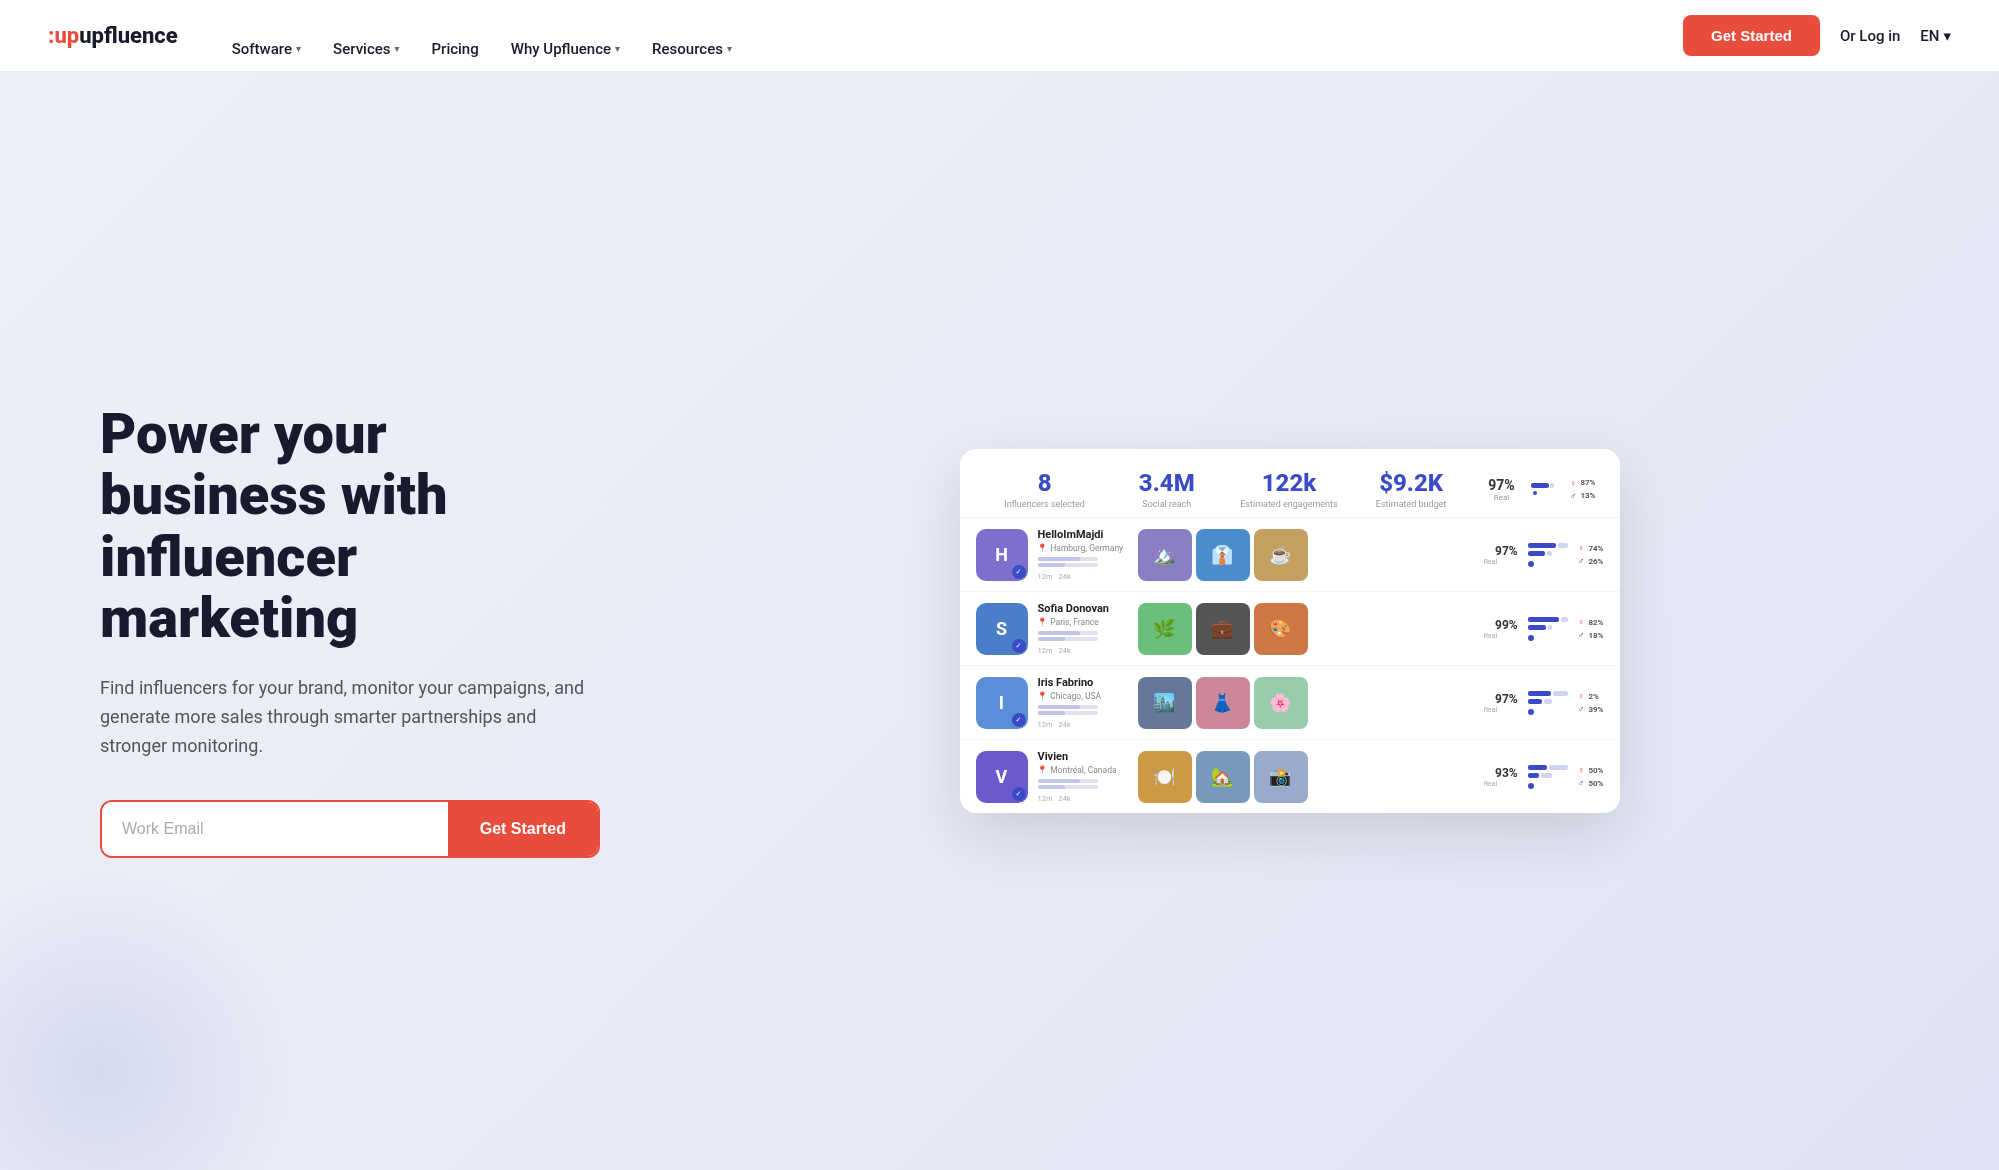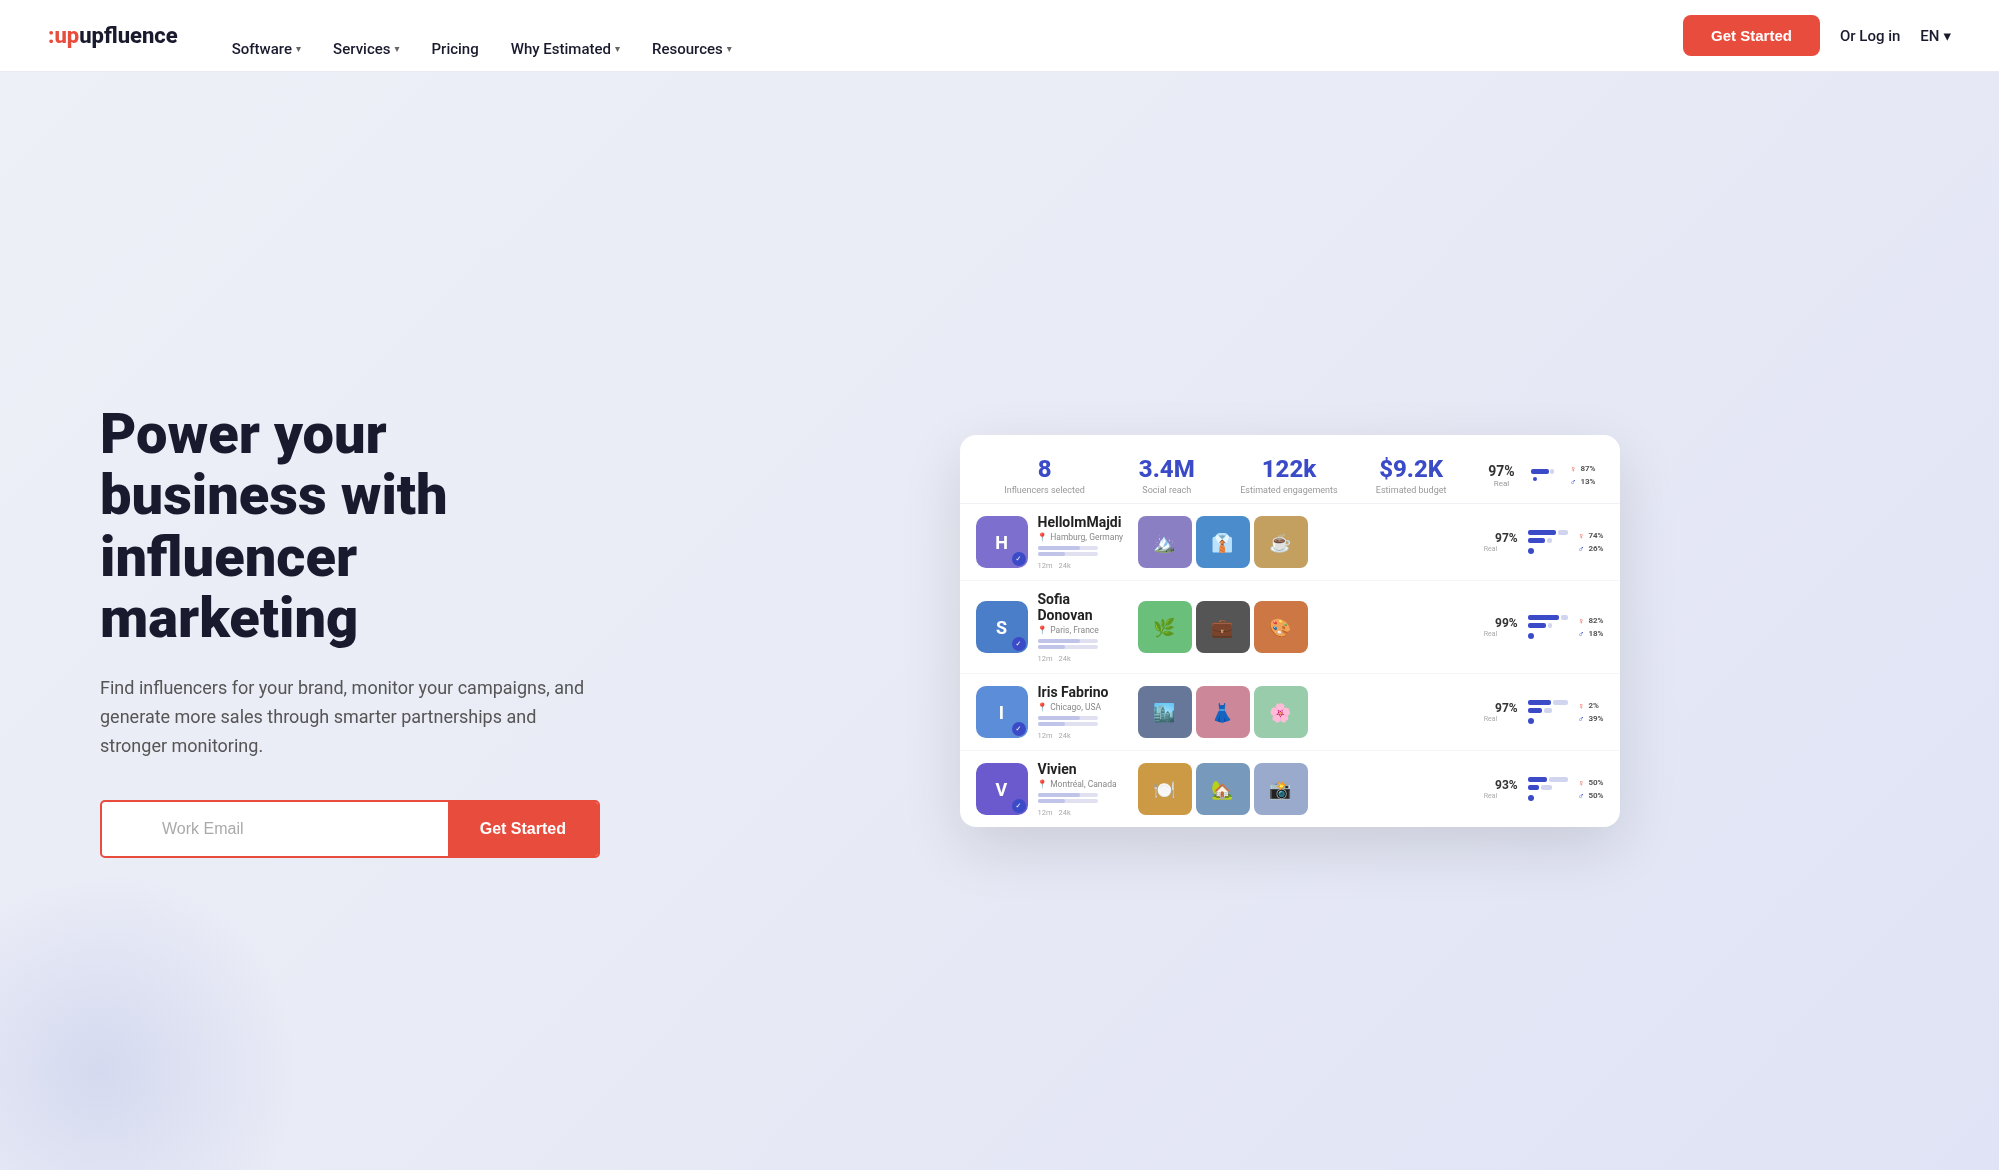--- a/index.html
+++ b/index.html
@@ -144,25 +144,24 @@
       font-size: 18px;
       color: #555;
       line-height: 1.6;
       margin-bottom: 40px;
     }
 
     .hero-form {
       display: flex;
       gap: 0;
       border: 2px solid #e84c3d;
-      border-radius: 5px;
+      border-radius: 12px;
       overflow: hidden;
       max-width: 520px;
       background: #fff;
-      padding-left: 40px;
     }
 
     .hero-input {
       flex: 1;
       padding: 18px 20px;
       font-size: 16px;
       border: none;
       outline: none;
       color: #888;
       background: #fff;
@@ -291,21 +290,21 @@
       align-items: center;
       justify-content: center;
       font-size: 7px;
     }
 
     .inf-info {
       flex: 0 0 90px;
     }
 
     .inf-name {
-      font-size: 14px;
+      font-size: 11px;
       font-weight: 700;
       color: #222;
     }
 
     .inf-location {
       font-size: 8.5px;
       color: #888;
       margin-top: 2px;
     }
 
@@ -443,21 +442,21 @@
       <span class="chevron">▾</span>
     </a>
     <a class="nav-item" href="#">
       <span>Services</span>
       <span class="chevron">▾</span>
     </a>
     <a class="nav-item" href="#">
       <span>Pricing</span>
     </a>
     <a class="nav-item" href="#">
-      <span>Why Estimated</span>
+      <span>Why Upfluence</span>
       <span class="chevron">▾</span>
     </a>
     <a class="nav-item" href="#">
       <span>Resources</span>
       <span class="chevron">▾</span>
     </a>
   </div>
 
   <div class="nav-right">
     <button class="btn-get-started-nav">Get Started</button>

